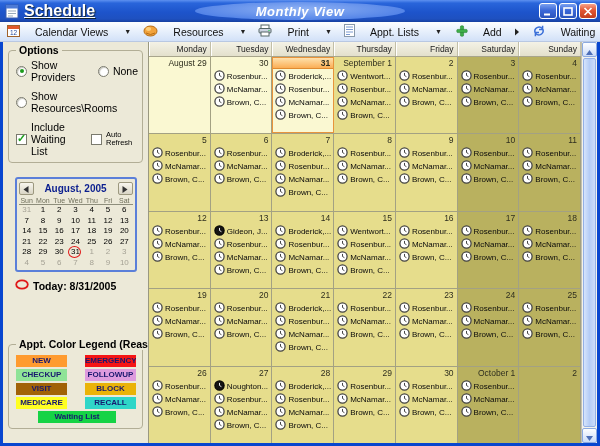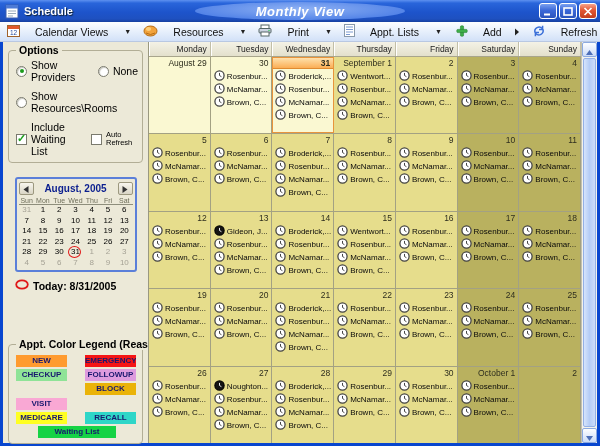--- a/index.html
+++ b/index.html
@@ -4,21 +4,21 @@
 <style>
   * { margin:0; padding:0; box-sizing:border-box; }
   html,body { width:600px; height:446px; overflow:hidden; font-family:"Liberation Sans", sans-serif; }
   .window { position:relative; width:600px; height:446px; background:#ECE9D8;
             border:3px solid #0846CF; border-top:none; }
   
   .titlebar { position:absolute; left:-3px; top:0; width:600px; height:22px;
     background:linear-gradient(180deg,#5E91F0 0%,#2965DB 14%,#1D54CB 55%,#1E50C0 86%,#16409F 100%);
     display:flex; align-items:center; padding:0 3px 0 5px; }
   .app-icon { width:15px; height:15px; margin-right:4px; flex:0 0 auto; }
-  .title-text { color:#fff; font-weight:bold; font-size:11px; text-shadow:1px 1px 1px #123; }
+  .title-text { color:#fff; font-weight:bold; font-size:16px; text-shadow:1px 1px 1px #123;text-decoration:underline; }
   .view-oval { position:absolute; left:50%; top:2px; transform:translateX(-50%);
     width:210px; height:18px; border-radius:50%;
     background:radial-gradient(ellipse at 50% 40%, #8FB2F4 0%, #5585E8 70%, #3E6FDC 100%);
     display:flex; align-items:center; justify-content:center; }
   .view-oval span { color:#fff; font-weight:bold; font-style:italic; font-size:13px; letter-spacing:.5px; }
   .win-buttons { margin-left:auto; display:flex; gap:2px; }
   .wbtn { width:18px; height:16px; border-radius:3px; border:1px solid #fff;
     display:flex; align-items:center; justify-content:center; }
   .wbtn.blue { background:linear-gradient(180deg,#7AA0F0,#3B68D8 45%,#2B53BC); }
   .wbtn.red  { background:linear-gradient(180deg,#F7A38B,#E25633 45%,#C23E1E); }
@@ -207,21 +207,21 @@
           </svg></span>
       </div>
       <div class="tb-sep"></div>
       <div class="tb-item">
         <span><svg width="14" height="12" viewBox="0 0 14 12">
             <path d="M3 7.5 A4.2 4.2 0 0 1 10.2 3.6" fill="none" stroke="#3A6FD8" stroke-width="1.5"></path>
             <path d="M10.6 0.8 L10.6 4.4 L7 4.4" fill="none" stroke="#3A6FD8" stroke-width="1.5"></path>
             <path d="M11 4.5 A4.2 4.2 0 0 1 3.8 8.4" fill="none" stroke="#3A6FD8" stroke-width="1.5"></path>
             <path d="M3.4 11.2 L3.4 7.6 L7 7.6" fill="none" stroke="#3A6FD8" stroke-width="1.5"></path>
           </svg></span>
-        <span>Refresh</span>
+        <span>Waiting</span>
       </div>
       <div class="tb-sep"></div>
     </div>
 
   <div class="sidebar">
 
     <div class="groupbox">
       <span class="gb-title">Options</span>
       <div class="opt-row">
         <span class="radio checked"></span>
@@ -331,21 +331,21 @@
       <span>Today: 8/31/2005</span>
     </div>
 
     <div class="groupbox legend-box">
       <span class="gb-title">Appt. Color Legend (Reason)</span>
       <div class="legend-grid" id="legend-grid">
           <div class="chip" style="background: rgb(255, 155, 47);">NEW</div>
           <div class="chip" style="background: rgb(245, 21, 21);">EMERGENCY</div>
           <div class="chip" style="background: rgb(143, 227, 151);">CHECKUP</div>
           <div class="chip" style="background: rgb(222, 155, 222);">FOLLOWUP</div>
-          <div class="chip" style="background: #f9a8d4; margin-top: 15px;">VISIT</div>
+          <div class="chip" style="background: #a16207;">VISIT</div>
           <div class="chip" style="background: #eab308;">BLOCK</div>
           <div class="chip" style="background: rgb(255, 255, 34);">MEDICARE</div>
           <div class="chip" style="background: rgb(47, 214, 200);">RECALL</div>
         </div>
       <div class="chip chip-waiting" id="chip-waiting" style="background: rgb(22, 211, 69);">Waiting List</div>
     </div>
 
   </div>
 
   <div class="main">

